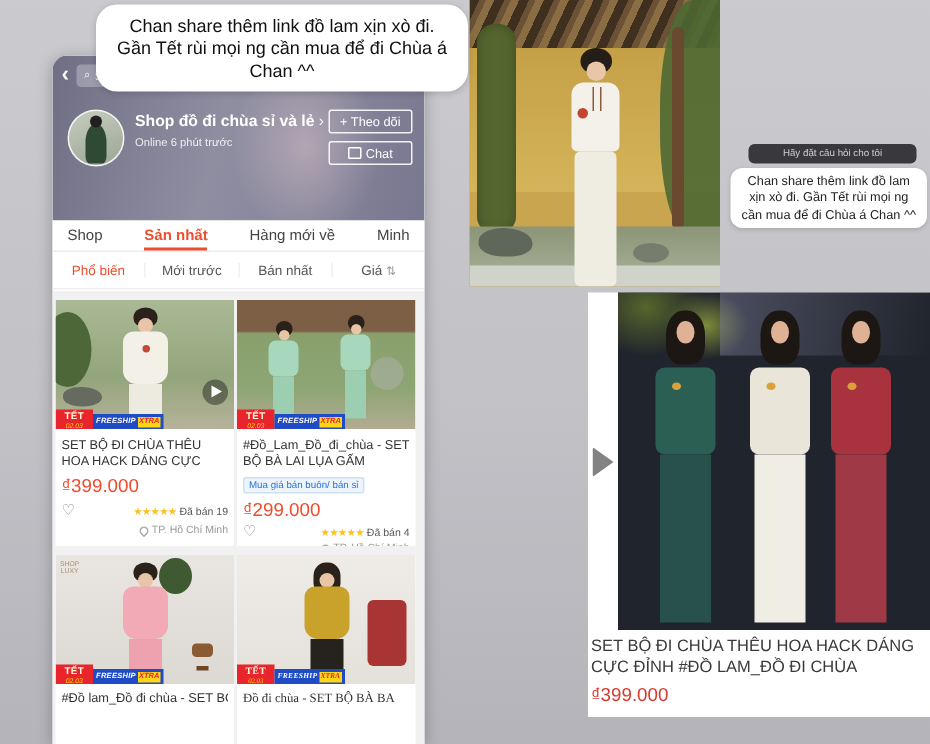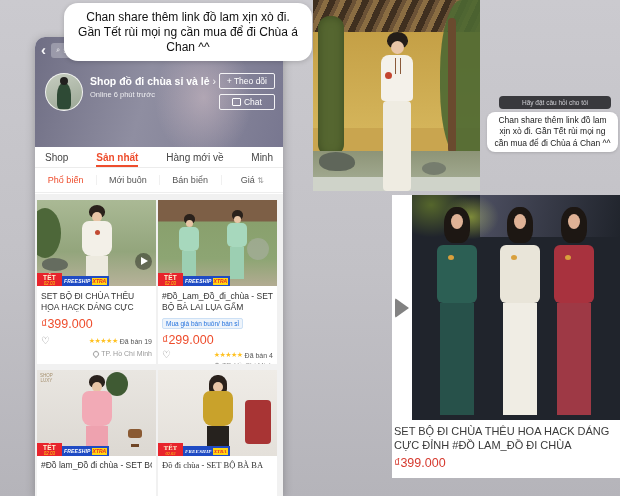--- a/index.html
+++ b/index.html
@@ -212,22 +212,22 @@
 
     <div class="ph-tabs">
       <span class="tab">Shop</span>
       <span class="tab active">Sản nhất</span>
       <span class="tab">Hàng mới về</span>
       <span class="tab">Minh</span>
     </div>
 
     <div class="ph-sort">
       <span class="sortitem active">Phổ biến</span>
-      <span class="sortitem">Mới buôn</span>
-      <span class="sortitem">Bán biển</span>
+      <span class="sortitem">Mới trước</span>
+      <span class="sortitem">Bán nhất</span>
       <span class="sortitem"><span>Giá</span> <span class="sarr">⇅</span></span>
     </div>
 
     <div class="ph-grid">
 
       <div class="pcard c1">
         <div class="pimg img1">
           <i class="bush"></i>
           <i class="rock"></i>
           <span class="fig">

